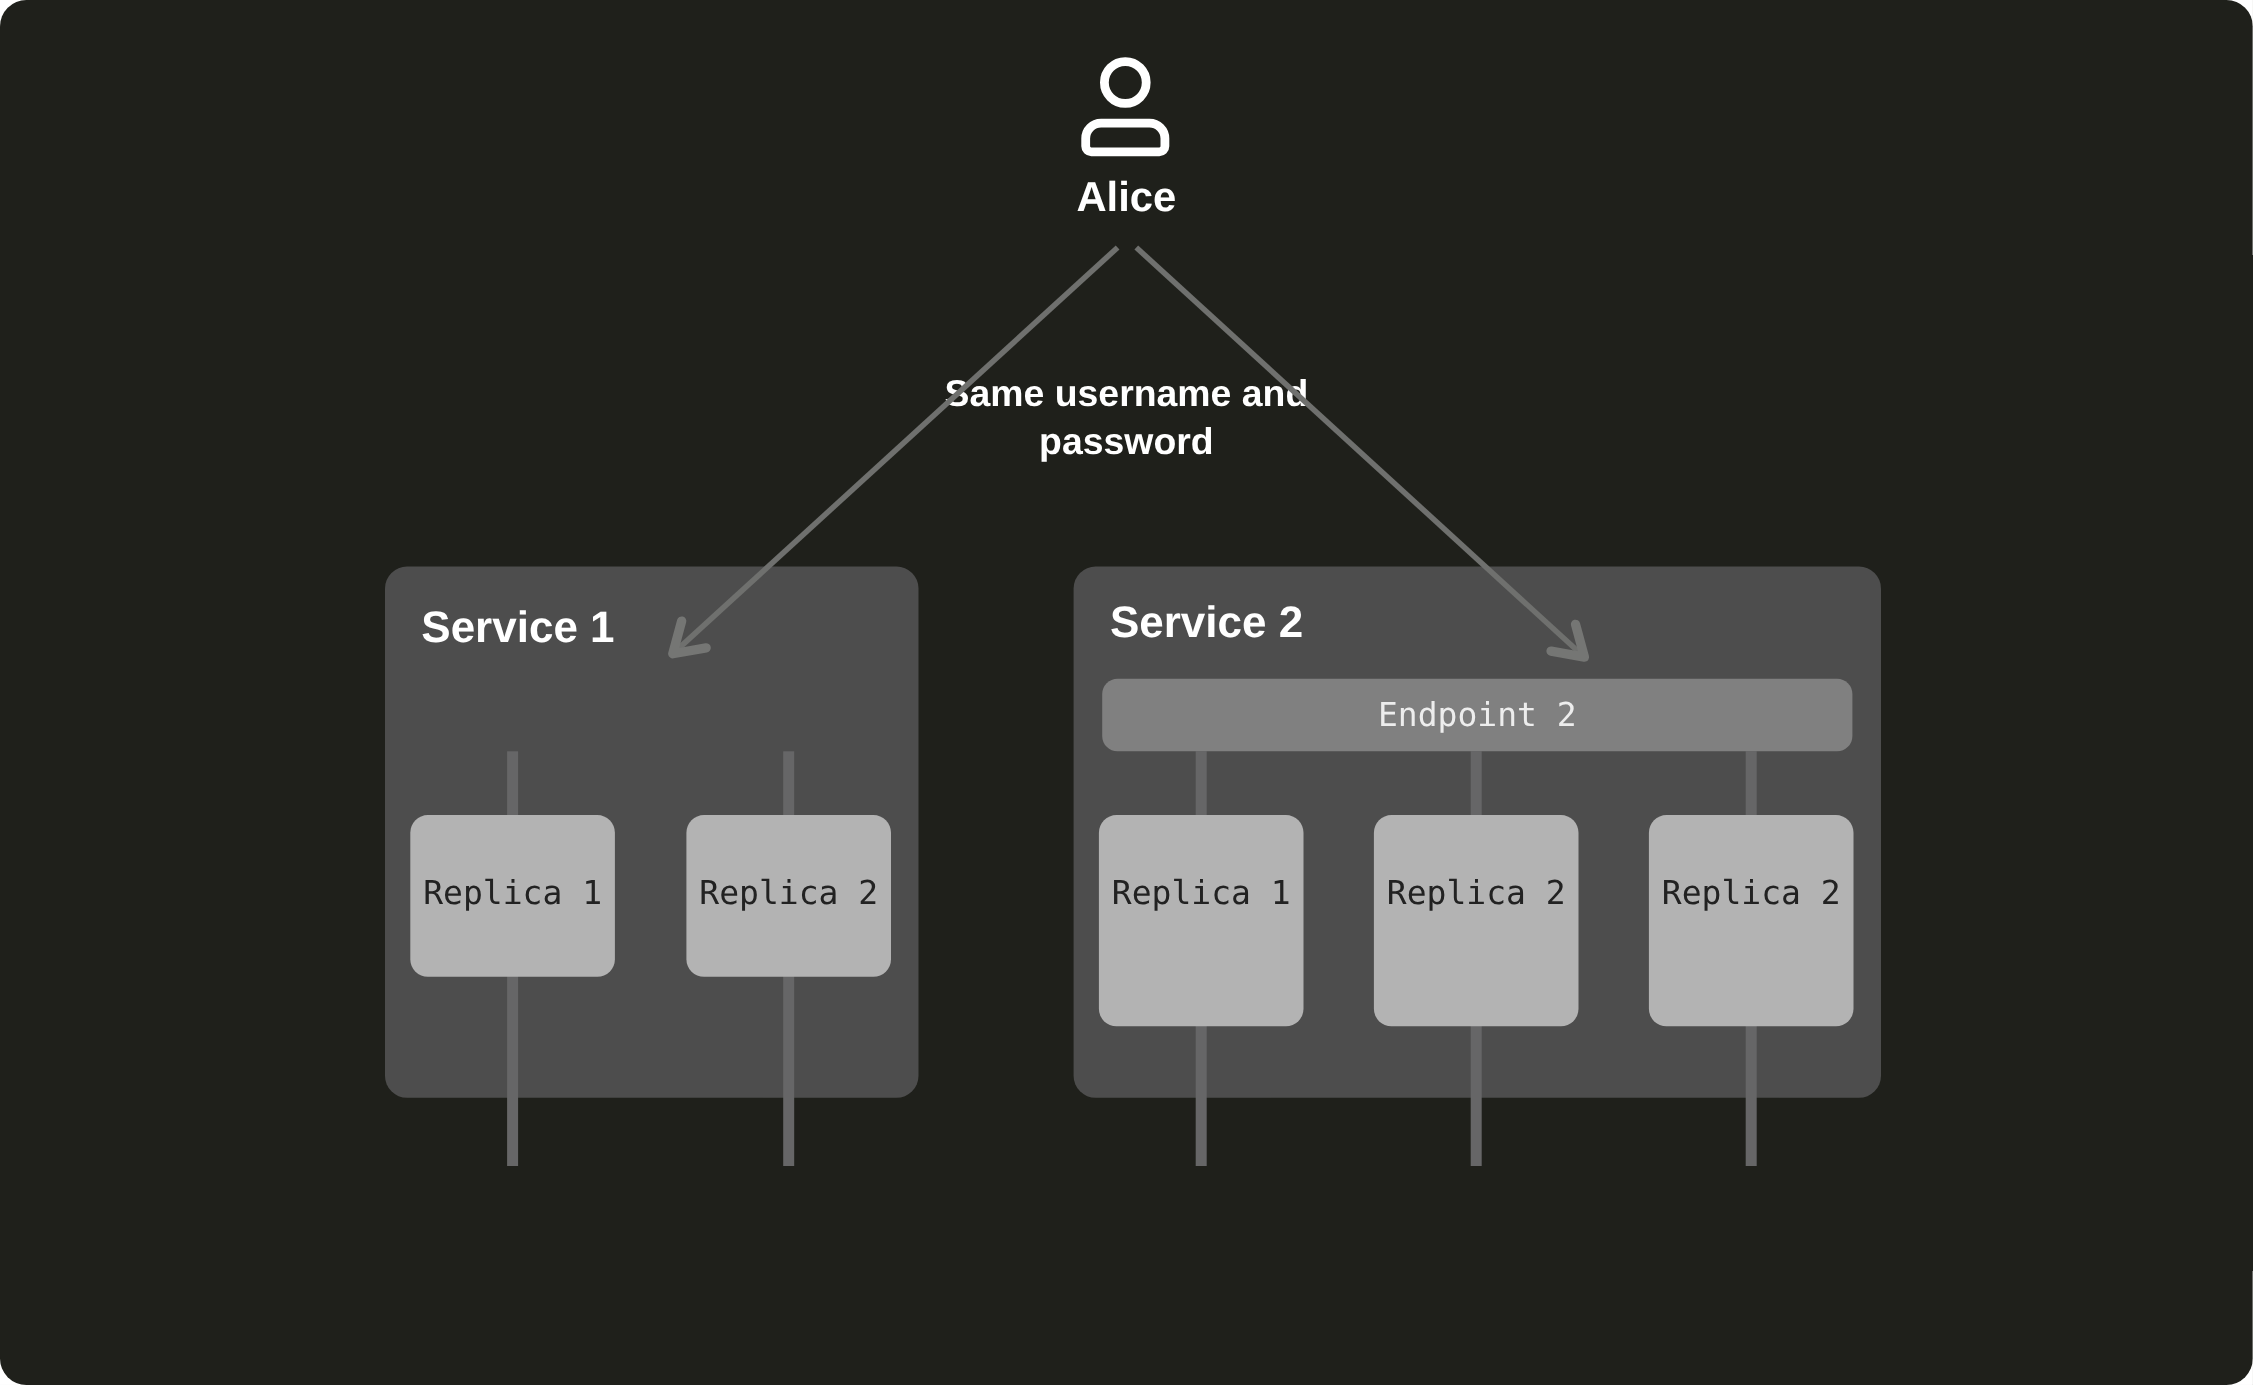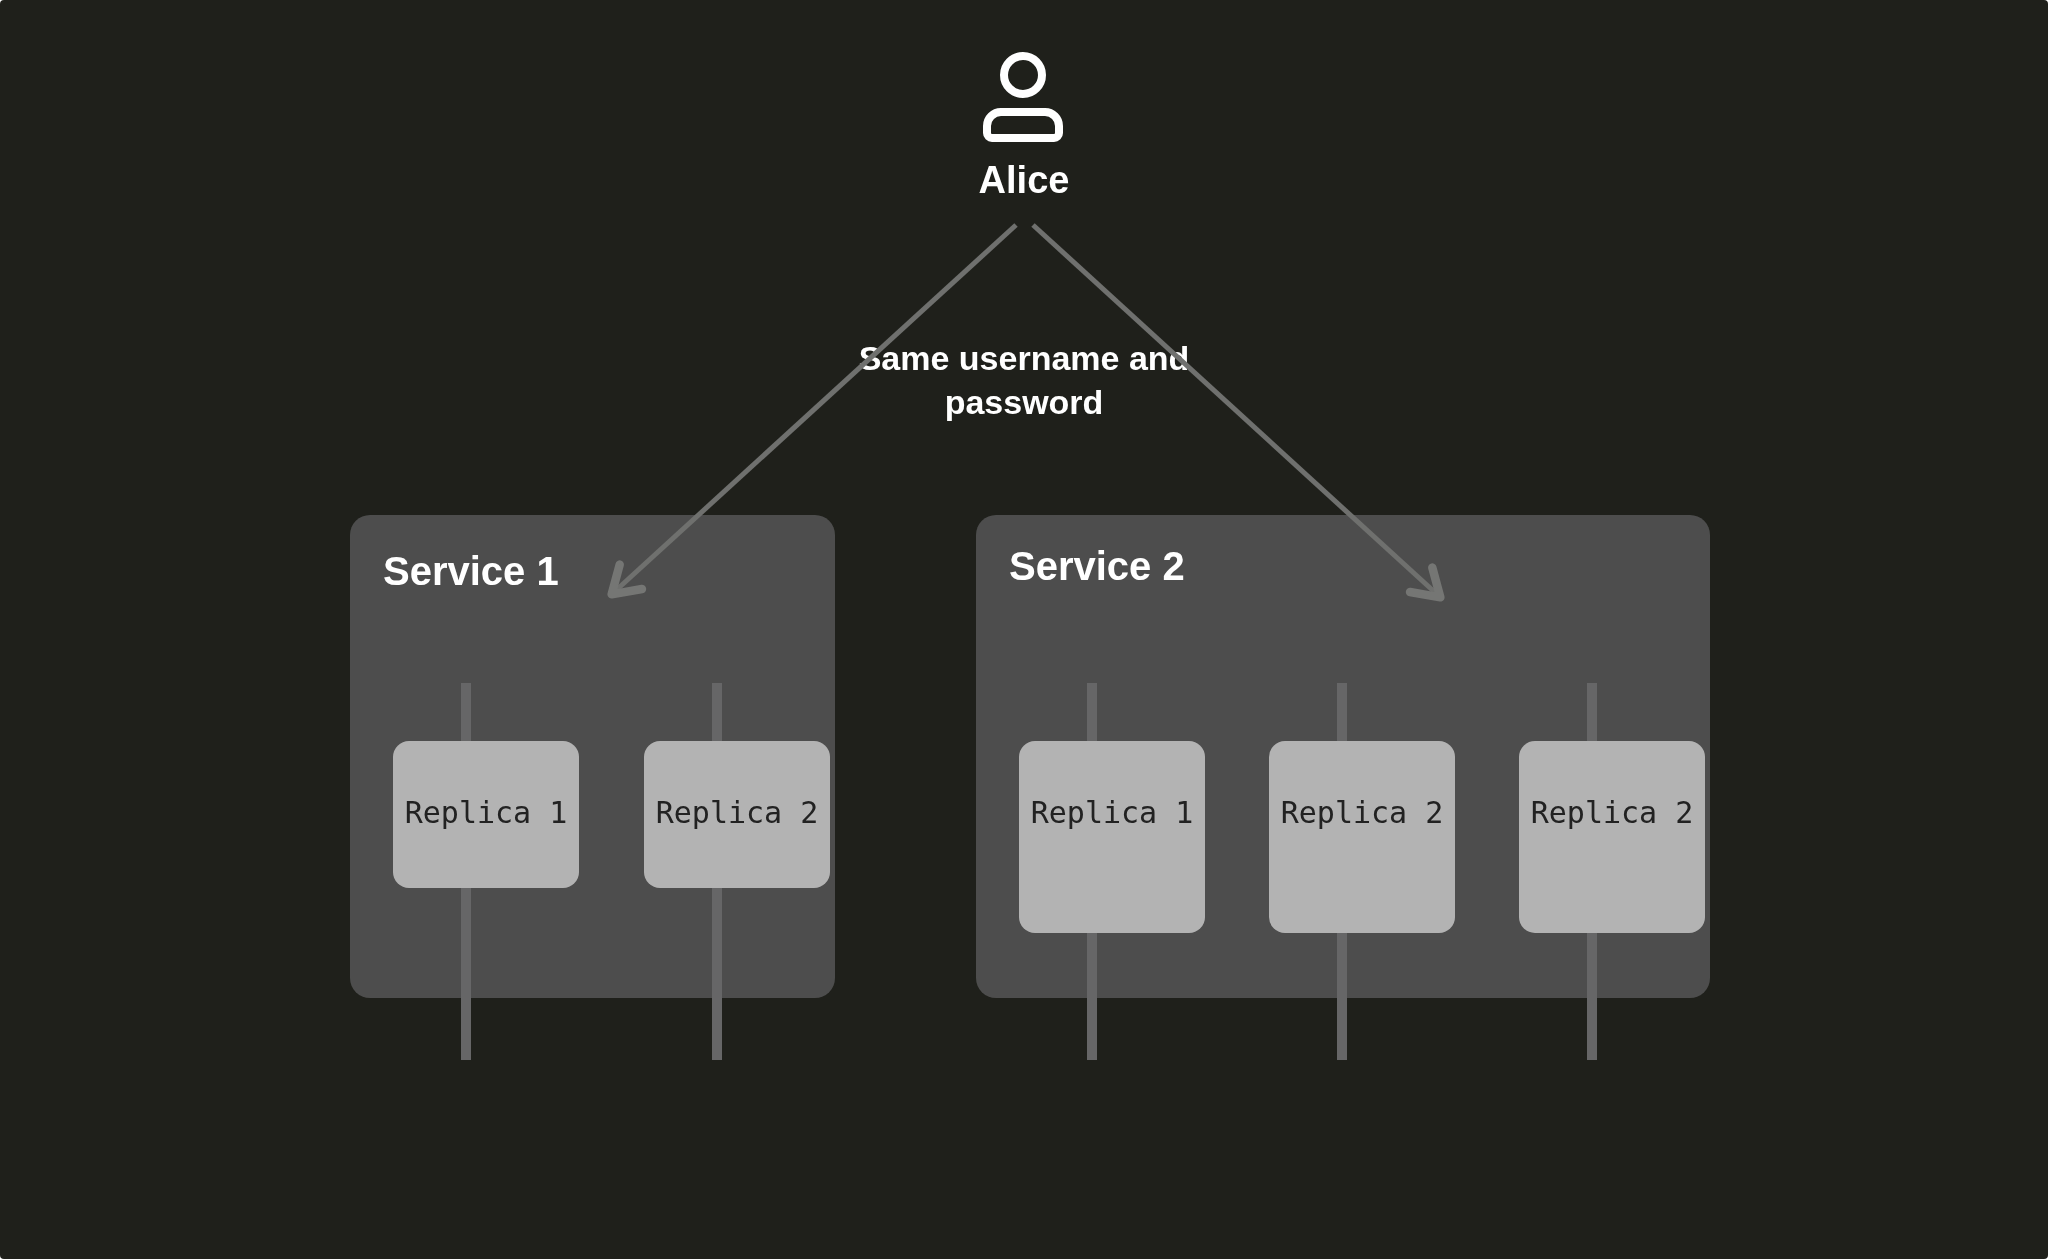--- a/index.html
+++ b/index.html
@@ -1,18 +1,18 @@
 <!DOCTYPE html>
 <html><head>
 <meta charset="utf-8">
 <style>
   html,body{margin:0;padding:0;background:#ffffff;}
   .canvas{
     position:relative;width:2048px;height:1259px;background:#1f201b;
-    border-radius:4px;overflow:hidden;
+    border-radius:24px;overflow:hidden;
     font-family:"Liberation Sans",sans-serif;
   }
   
   .user{position:absolute;left:983px;top:52px;width:80px;height:90px;}
   .user .head{position:absolute;left:17px;top:0;width:46px;height:46px;
     border:8px solid #ffffff;border-radius:50%;box-sizing:border-box;}
   .user .body{position:absolute;left:0;top:56px;width:80px;height:34px;
     border:8px solid #ffffff;border-radius:18px 18px 9px 9px;box-sizing:border-box;}
   .user-label{position:absolute;left:824px;top:160px;width:400px;text-align:center;
     color:#ffffff;font-size:38px;font-weight:bold;line-height:40px;}
@@ -28,21 +28,21 @@
   .title1{left:383px;top:550px;}
   .title2{left:1009px;top:545px;}
   .endpoint{position:absolute;top:617px;height:66px;background:#808080;border-radius:14px;
     display:flex;align-items:center;justify-content:center;z-index:3;
     font-family:"DejaVu Sans Mono","Liberation Mono",monospace;font-size:30px;color:#ededed;}
   .endpoint1{left:376px;width:433px;}
   .endpoint2{left:1002px;width:682px;}
   .line{position:absolute;top:683px;height:377px;width:10px;background:#666667;z-index:2;}
   .replica{position:absolute;width:186px;background:#b3b3b3;border-radius:16px;
     display:flex;justify-content:center;align-items:flex-start;padding-top:54px;box-sizing:border-box;z-index:3;
-    font-family:"DejaVu Sans Mono","Liberation Mono",monospace;font-size:30px;color:#222222;margin-left:20px;}
+    font-family:"DejaVu Sans Mono","Liberation Mono",monospace;font-size:30px;color:#222222;}
   .rep-s1{top:741px;height:147px;}
   .rep-s2{top:741px;height:192px;}
   .storage{position:absolute;left:351px;top:1060px;width:1382px;height:171px;background:#eafb00;
     border-radius:16px;display:flex;align-items:center;justify-content:center;z-index:3;
     color:#0a0a0a;font-size:42px;font-weight:bold;padding-bottom:14px;box-sizing:border-box;}
 </style>
 </head>
 <body>
 
 <div class="canvas">
@@ -71,18 +71,19 @@
   <div class="line" style="left:1337px"></div>
   <div class="line" style="left:1587px"></div>
 
   <div class="service service1"></div>
   <div class="service-title title1">Service 1</div>
   <div class="replica rep-s1" style="left:373px">Replica 1</div>
   <div class="replica rep-s1" style="left:624px">Replica 2</div>
 
   <div class="service service2"></div>
   <div class="service-title title2">Service 2</div>
+  <div class="endpoint endpoint2">Endpoint 2</div>
   <div class="replica rep-s2" style="left:999px">Replica 1</div>
   <div class="replica rep-s2" style="left:1249px">Replica 2</div>
   <div class="replica rep-s2" style="left:1499px">Replica 2</div>
 
 
 </div>
 
 </body></html>

